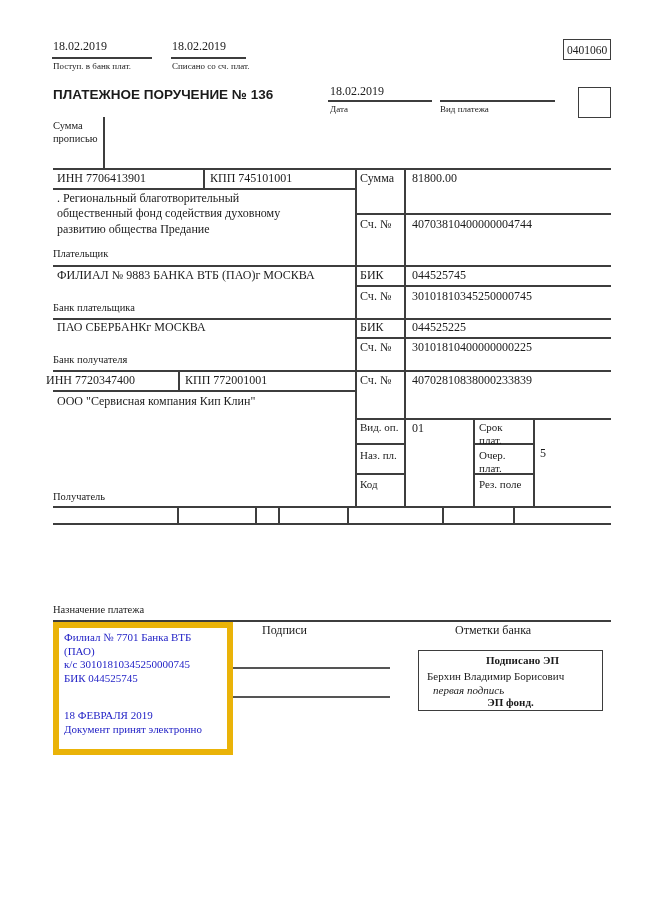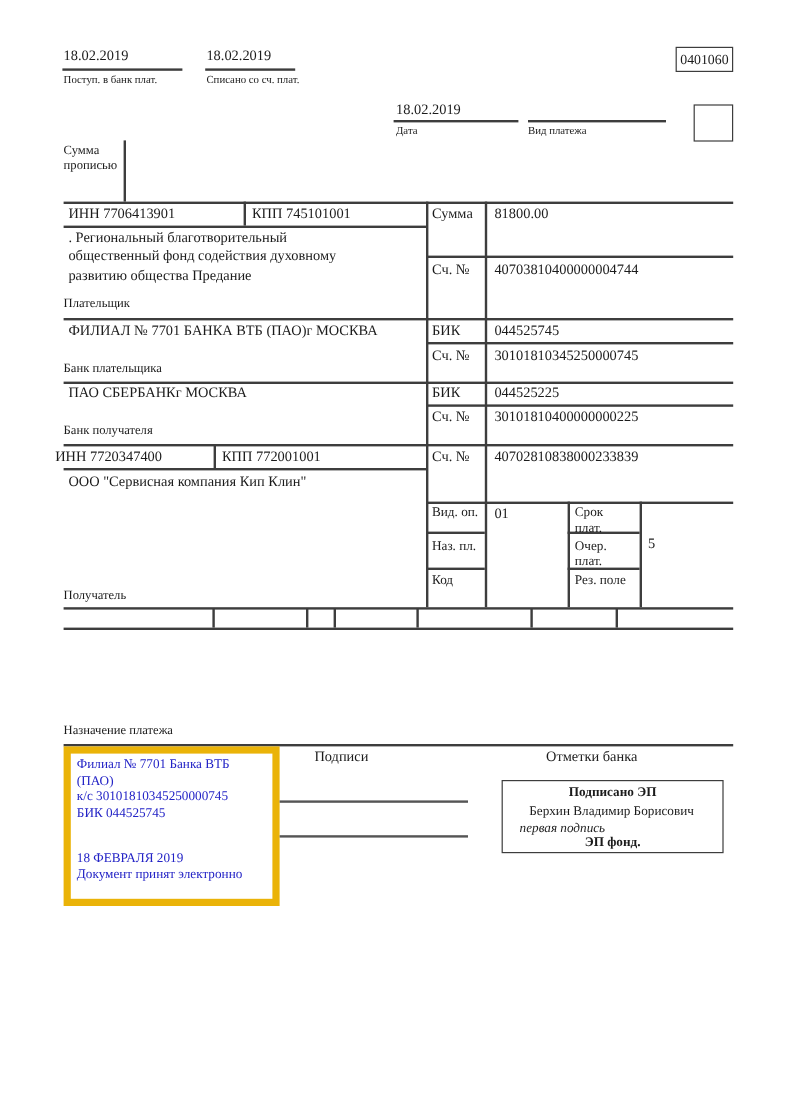--- a/index.html
+++ b/index.html
@@ -13,42 +13,43 @@
   .hl{position:absolute;height:1.6px;background:#3d3d3d;}
   .vl{position:absolute;width:1.6px;background:#3d3d3d;}
   .title{font-family:"Liberation Sans","DejaVu Sans",sans-serif;font-weight:bold;font-size:13.5px;}
   .codebox{position:absolute;border:1.6px solid #3d3d3d;display:flex;align-items:center;justify-content:center;
            font-size:11.5px;}
   .bluebox{position:absolute;left:53px;top:622px;width:180px;height:133px;border:6px solid #eab308;
            box-sizing:border-box;padding:3px 5px;color:#2323c6;font-size:11px;line-height:13.5px;}
   .bluebox div{white-space:pre-line;}
   .stamp{position:absolute;left:418px;top:650px;width:185px;height:61px;border:1.6px solid #3d3d3d;
          box-sizing:border-box;font-size:11px;}
-  .sb-title{position:absolute;top:3px;left:0;width:100%;text-align:center;font-weight:bold;}
-  .sb-name{position:absolute;top:19px;left:22px;}
+  .sb-title{position:absolute;top:3px;left:12px;width:100%;text-align:center;font-weight:bold;}
+  .sb-name{position:absolute;top:19px;left:8px;}
   .sb-type{position:absolute;top:33px;left:14px;font-style:italic;}
   .sb-ver{position:absolute;top:45px;left:0;width:100%;text-align:center;font-weight:bold;}
 </style>
 </head>
 <body>
 
 <div class="page">
 
   <div class="t s12" style="left:53px;top:39px">18.02.2019</div>
   <div class="hl" style="left:52px;top:57px;width:100px"></div>
   <div class="t s9" style="left:53px;top:61px">Поступ. в банк плат.</div>
 
   <div class="t s12" style="left:172px;top:39px">18.02.2019</div>
   <div class="hl" style="left:171px;top:57px;width:75px"></div>
   <div class="t s9" style="left:172px;top:61px">Списано со сч. плат.</div>
 
   <div class="codebox" style="left:563px;top:39px;width:46px;height:19px">
     <span>0401060</span>
   </div>
 
+  <div class="t title" style="left:53px;top:87px">ПЛАТЕЖНОЕ ПОРУЧЕНИЕ № 136</div>
   <div class="t s12" style="left:330px;top:84px">18.02.2019</div>
   <div class="hl" style="left:328px;top:100px;width:104px"></div>
   <div class="t s9" style="left:330px;top:104px">Дата</div>
   <div class="hl" style="left:440px;top:100px;width:115px"></div>
   <div class="t s9" style="left:440px;top:104px">Вид платежа</div>
   <div class="codebox" style="left:578px;top:87px;width:31px;height:29px;border-width:1px"></div>
 
   <div class="t s10" style="left:53px;top:120px;width:50px">Сумма
 прописью</div>
   <div class="vl" style="left:103px;top:117px;height:51px"></div>
@@ -88,21 +89,21 @@
   <div class="t s12" style="left:210px;top:171px">КПП 745101001</div>
   <div class="t s12" style="left:360px;top:171px">Сумма</div>
   <div class="t s12" style="left:412px;top:171px">81800.00</div>
   <div class="t s12" style="left:57px;top:191px;width:300px;line-height:1.28">. Региональный благотворительный
 общественный фонд содействия духовному
 развитию общества Предание</div>
   <div class="t s12" style="left:360px;top:217px">Сч. №</div>
   <div class="t s12" style="left:412px;top:217px">40703810400000004744</div>
   <div class="t s10" style="left:53px;top:248px">Плательщик</div>
 
-  <div class="t s12" style="left:57px;top:268px">ФИЛИАЛ № 7701 БАНКА ВТБ (ПАО)г МОСКВА</div>
+  <div class="t s12" style="left:57px;top:268px">ФИЛИАЛ № 9883 БАНКА ВТБ (ПАО)г МОСКВА</div>
   <div class="t s12" style="left:360px;top:268px">БИК</div>
   <div class="t s12" style="left:412px;top:268px">044525745</div>
   <div class="t s12" style="left:360px;top:289px">Сч. №</div>
   <div class="t s12" style="left:412px;top:289px">30101810345250000745</div>
   <div class="t s10" style="left:53px;top:302px">Банк плательщика</div>
 
   <div class="t s12" style="left:57px;top:320px">ПАО СБЕРБАНКг МОСКВА</div>
   <div class="t s12" style="left:360px;top:320px">БИК</div>
   <div class="t s12" style="left:412px;top:320px">044525225</div>
   <div class="t s12" style="left:360px;top:340px">Сч. №</div>

